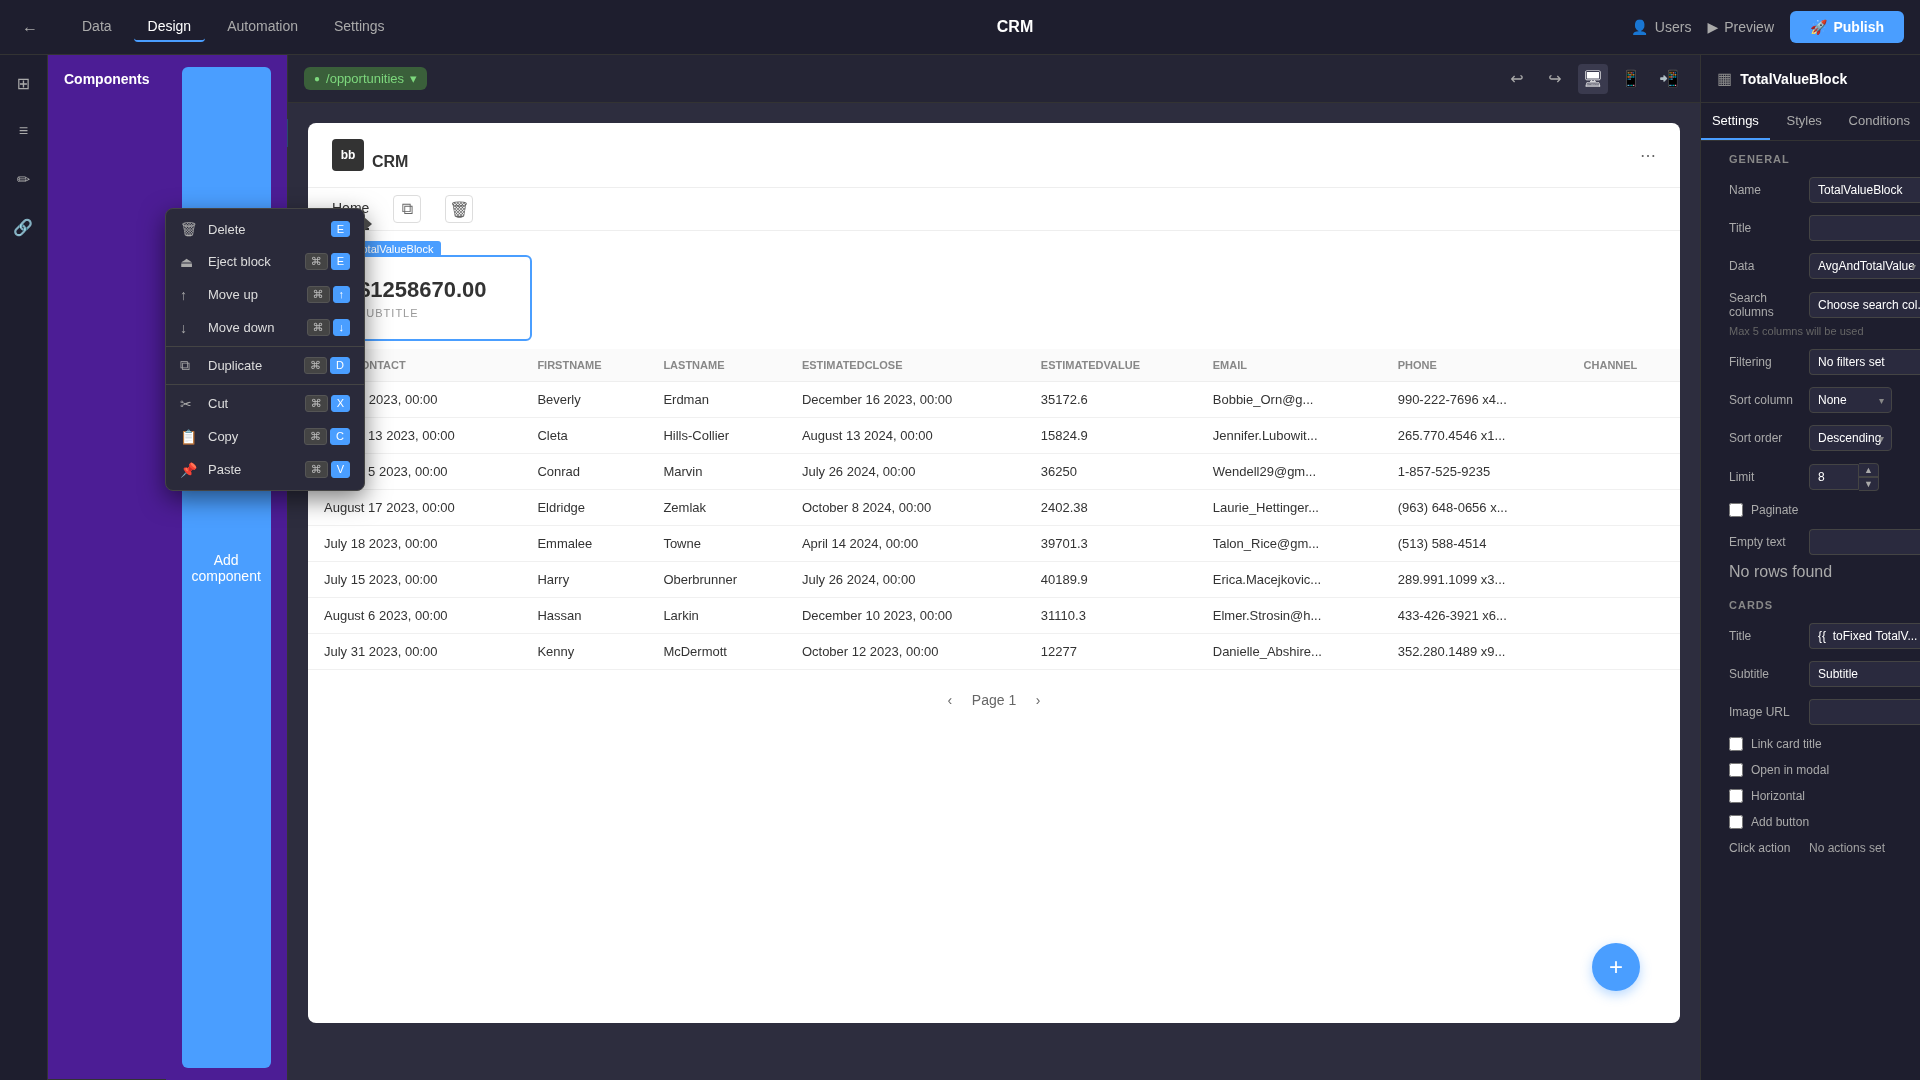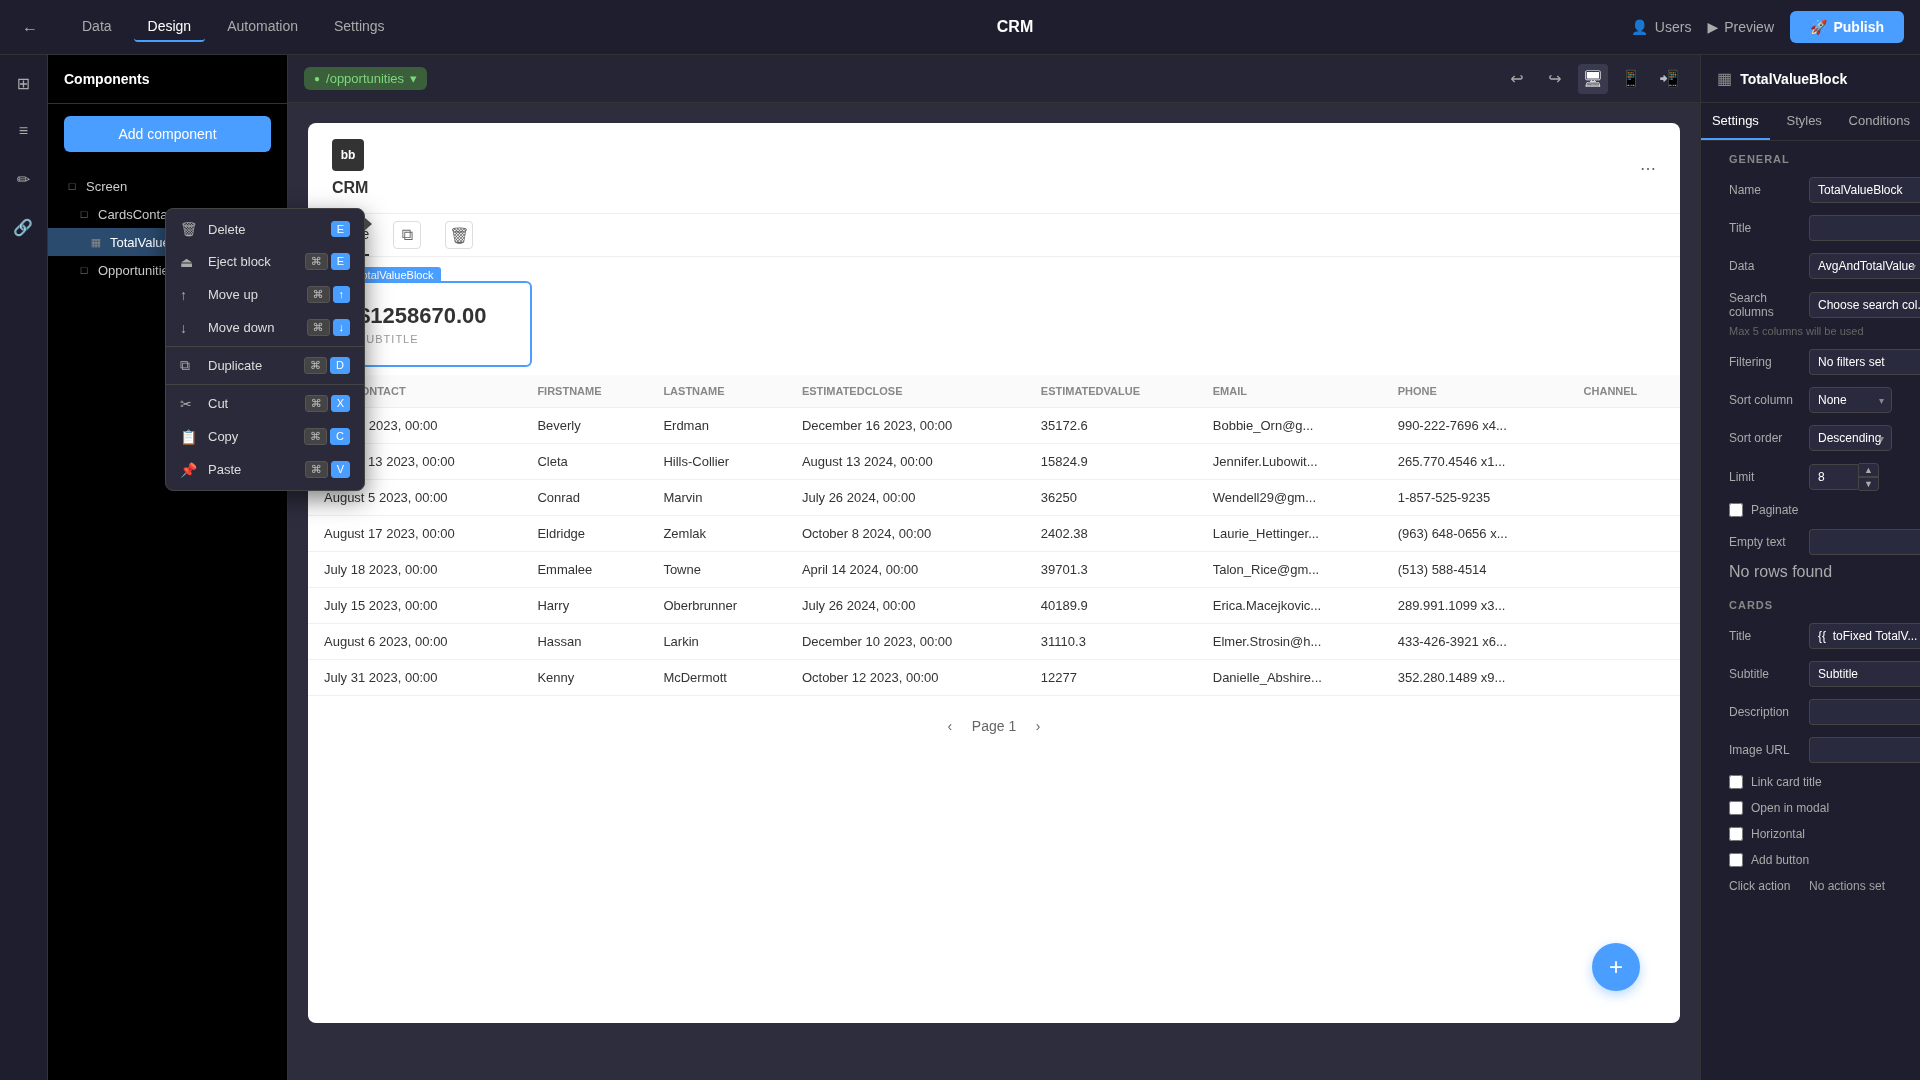--- a/index.html
+++ b/index.html
@@ -42,24 +42,23 @@
       align-items: center;
       padding: 12px 0;
       gap: 16px;
       flex-shrink: 0;
     }
     .icon-bar-item { width: 32px; height: 32px; display: flex; align-items: center; justify-content: center; cursor: pointer; color: #aaa; border-radius: 4px; }
 
     
     .left-panel {
       width: 240px;
-      background: #000000;
+      background: #4c1d95;
       border-right: 1px solid #333;
       display: flex;
-      flex-direction: column;
       flex-shrink: 0;
     }
     .left-panel-header {
       padding: 16px;
       font-size: 14px;
       font-weight: 600;
       color: #fff;
       border-bottom: 1px solid #333;
     }
     .add-component-btn {
@@ -175,21 +174,21 @@
       position: relative;
     }
 
     
     .app-header {
       display: flex;
       align-items: center;
       padding: 16px 24px;
       border-bottom: 1px solid #eee;
     }
-    .app-logo { display: flex; align-items: flex-start; gap: 8px; font-size: 16px; font-weight: 700; color: #333; flex-direction: column; }
+    .app-logo { display: flex; align-items: flex-end; gap: 8px; font-size: 16px; font-weight: 700; color: #333; }
     .logo-box { width: 32px; height: 32px; background: #333; border-radius: 4px; display: flex; align-items: center; justify-content: center; color: #fff; font-size: 12px; font-weight: 700; }
     .app-header-right { margin-left: auto; color: #666; cursor: pointer; }
 
     
     .app-nav { padding: 0 24px; border-bottom: 1px solid #eee; display: flex; align-items: center; gap: 16px; }
     .app-nav-item { padding: 12px 0; font-size: 14px; color: #666; cursor: pointer; border-bottom: 2px solid transparent; }
     .app-nav-item.active { color: #333; border-bottom-color: #333; }
     .nav-icon-btn { width: 28px; height: 28px; border: 1px solid #ddd; border-radius: 4px; display: flex; align-items: center; justify-content: center; cursor: pointer; color: #666; margin-left: 8px; }
 
     
@@ -702,27 +701,20 @@
       </div>
 
       <div class="field-row">
         <span class="field-label">Subtitle</span>
         <div class="field-input-with-btn">
           <input class="field-input" value="Subtitle" style="">
 
         </div>
       </div>
 
-      <div class="field-row">
-        <span class="field-label">Description</span>
-        <div class="field-input-with-btn">
-          <input class="field-input" value="" style="">
-
-        </div>
-      </div>
 
       <div class="field-row">
         <span class="field-label">Image URL</span>
         <div class="field-input-with-btn">
           <input class="field-input" value="" style="">
 
         </div>
       </div>
 
       <div class="checkbox-row">

